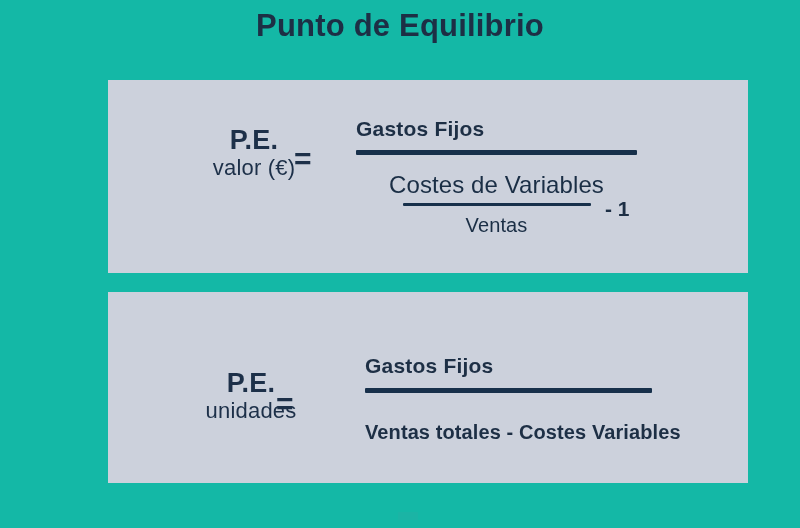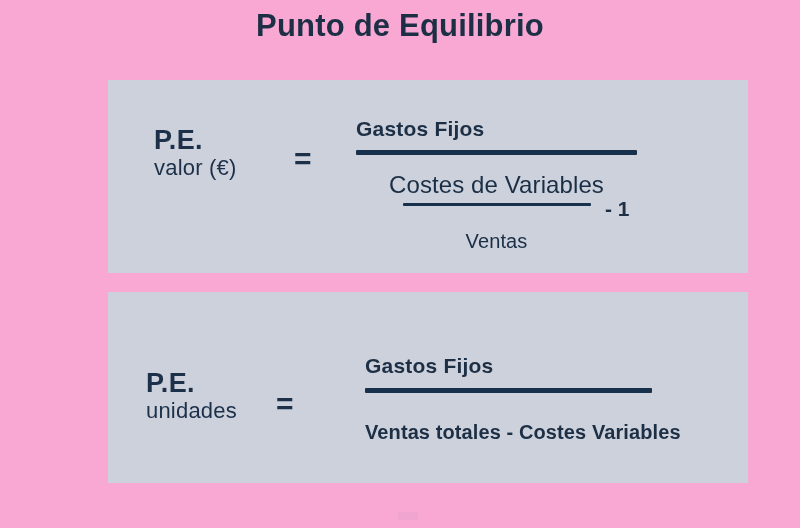--- a/index.html
+++ b/index.html
@@ -14,21 +14,21 @@
     font-family: "Liberation Sans", "DejaVu Sans", sans-serif;
     color: #1a2e45;
     overflow: hidden;
     position: relative;
   }
 
   .page {
     position: relative;
     width: 800px;
     height: 528px;
-    background: #f9a8d4;
+    background: #14b8a6;
   }
 
   
   .title {
     position: absolute;
     left: 0;
     top: 4px;
     width: 800px;
     text-align: center;
     font-size: 31px;
@@ -52,21 +52,21 @@
     height: 193px;
   }
   .formula-box.box-2 {
     top: 292px;
     height: 191px;
   }
 
   
   .lhs {
     position: absolute;
-    text-align: left;
+    text-align: center;
     color: #1d3049;
     line-height: 1.02;
     white-space: nowrap;
   }
   .lhs .lhs-main {
     display: block;
     font-size: 27px;
     font-weight: bold;
     letter-spacing: 0.3px;
   }
@@ -150,21 +150,21 @@
     line-height: 26px;
     letter-spacing: 0.1px;
   }
   .box-1 .inner-frac .bar.thin {
     width: 188px;
     margin: 5px auto 0 auto;
   }
   .box-1 .inner-frac .den {
     font-size: 20px;
     line-height: 26px;
-    margin-top: 22px;
+    margin-top: 6px;
     letter-spacing: 0.1px;
   }
   .minus-one {
     position: absolute;
     left: 497px;
     top: 118px;
     font-size: 21px;
     font-weight: bold;
     color: #1d2f45;
     white-space: nowrap;

